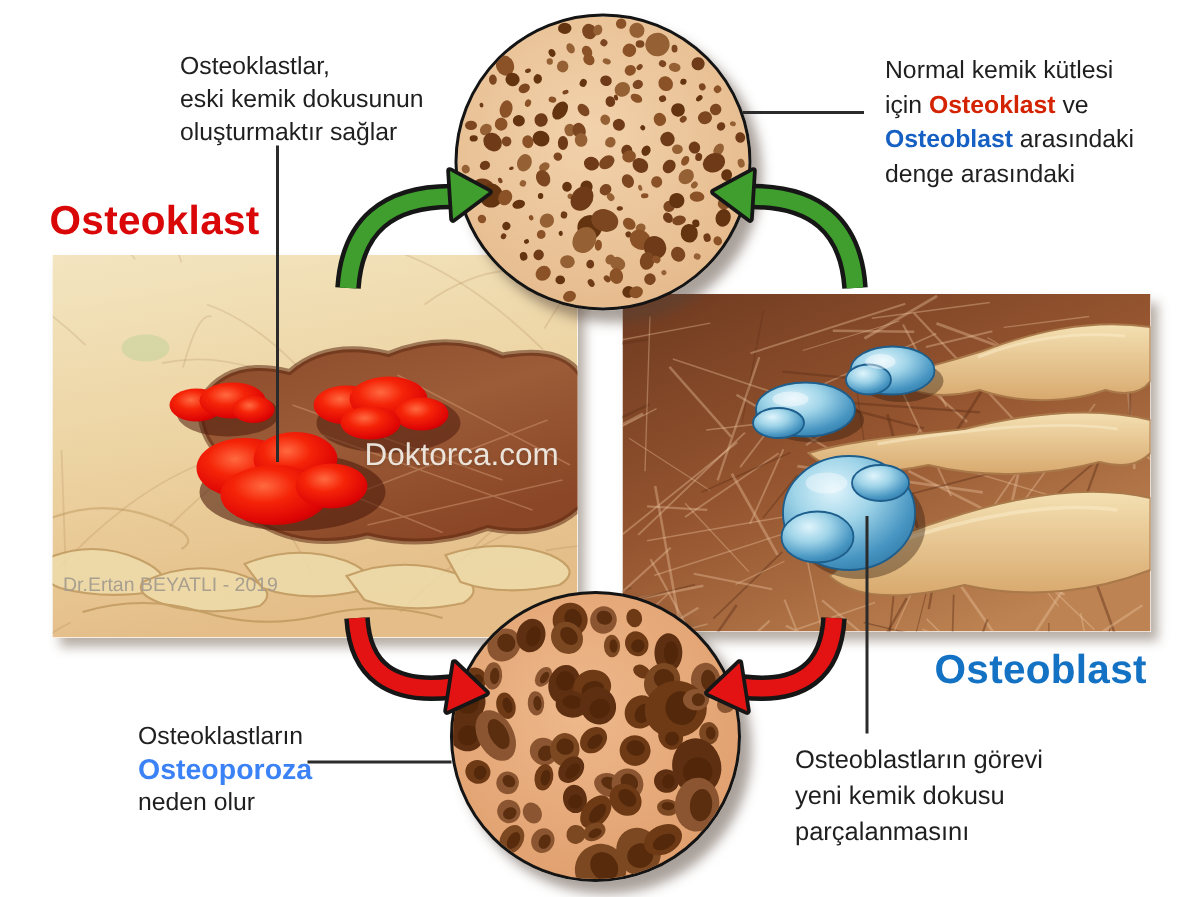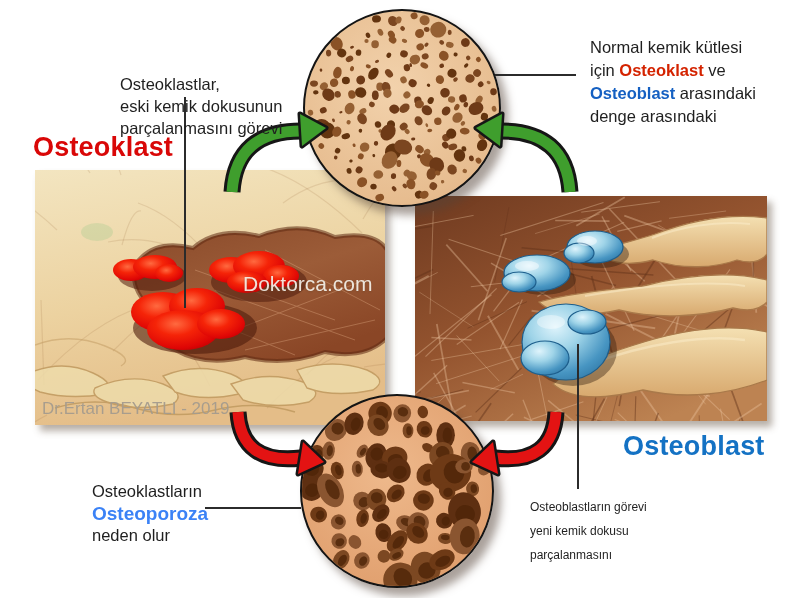--- a/index.html
+++ b/index.html
@@ -15,23 +15,23 @@
   
   .overlay{position:absolute;left:0;top:0;width:800px;height:598px;z-index:3;pointer-events:none;}
   
   .ann{position:absolute;z-index:4;color:#1f1f1f;font-size:16.5px;line-height:22px;white-space:nowrap;}
   .label{position:absolute;z-index:4;font-weight:bold;font-size:27px;letter-spacing:.2px;}
   .lbl-red{color:#d90707;}
   .lbl-blue{color:#1472c4;}
   .word-red{color:#d42300;font-weight:bold;}
   .word-blue{color:#1560c2;font-weight:bold;}
   .word-magenta{color:#3b82f6;font-weight:bold;font-size:19px;line-height:23px;}
-  .wm-site{position:absolute;z-index:2;left:243px;top:272px;font-size:21px;color:#f4f1ea;
+  .wm-site{position:absolute;z-index:2;left:243px;top:292px;font-size:21px;color:#f4f1ea;
            opacity:.92;text-shadow:0 1px 2px rgba(110,70,40,.5);font-family:"Liberation Sans",sans-serif;}
-  .wm-author{position:absolute;z-index:2;left:42px;top:399px;font-size:17px;color:#a59c8e;
+  .wm-author{position:absolute;z-index:2;left:42px;top:382px;font-size:13px;color:#a59c8e;
              opacity:.95;font-family:"Liberation Sans",sans-serif;}
 </style>
 </head>
 <body>
 
 <div class="stage">
 
   <div class="panel" style="left:35px;top:170px;">
     <svg width="350" height="255" viewBox="0 0 350 255">
       <defs>
@@ -608,40 +608,40 @@
       <path d="M556,412 Q553,465 495,458" fill="none" stroke="#e31313" stroke-width="11"></path>
       <polygon points="472,462 498,474 493,442" fill="#e31313" stroke="#161616" stroke-width="5" stroke-linejoin="round" style="paint-order:stroke"></polygon>
     </g>
 
     <line x1="185" y1="97" x2="185" y2="308" stroke="#2b2b2b" stroke-width="2"></line>
     <line x1="495" y1="75" x2="576" y2="75" stroke="#2b2b2b" stroke-width="2"></line>
     <line x1="578" y1="344" x2="578" y2="489" stroke="#2b2b2b" stroke-width="2"></line>
     <line x1="205" y1="508" x2="301" y2="508" stroke="#2b2b2b" stroke-width="2"></line>
   </svg>
 
-  <div class="ann" style="left:120px;top:33px;margin-top:40px;">
+  <div class="ann" style="left:120px;top:33px;">
     <div>Osteoklastlar,</div>
     <div>eski kemik dokusunun</div>
-    <div>parçalanmasını görevi</div>
+    <div>oluşturmaktır sağlar</div>
   </div>
 
   <div class="ann" style="left:590px;top:36px;line-height:23px;">
     <div>Normal kemik kütlesi</div>
     <div><span>için </span><span class="word-red">Osteoklast</span><span> ve</span></div>
     <div><span class="word-blue">Osteoblast</span><span> arasındaki</span></div>
     <div>denge arasındaki</div>
   </div>
 
   <div class="ann" style="left:92px;top:481px;line-height:21px;">
     <div>Osteoklastların</div>
     <div class="word-magenta">Osteoporoza</div>
     <div>neden olur</div>
   </div>
 
-  <div class="ann" style="left:530px;top:495px;line-height:24px;font-size:12px;">
+  <div class="ann" style="left:530px;top:495px;line-height:24px;font-size:17px;">
     <div>Osteoblastların görevi</div>
     <div>yeni kemik dokusu</div>
     <div>parçalanmasını</div>
   </div>
 
   <div class="label lbl-red" style="left:33px;top:132px;">Osteoklast</div>
   <div class="label lbl-blue" style="left:623px;top:431px;">Osteoblast</div>
 
 </div>
 

